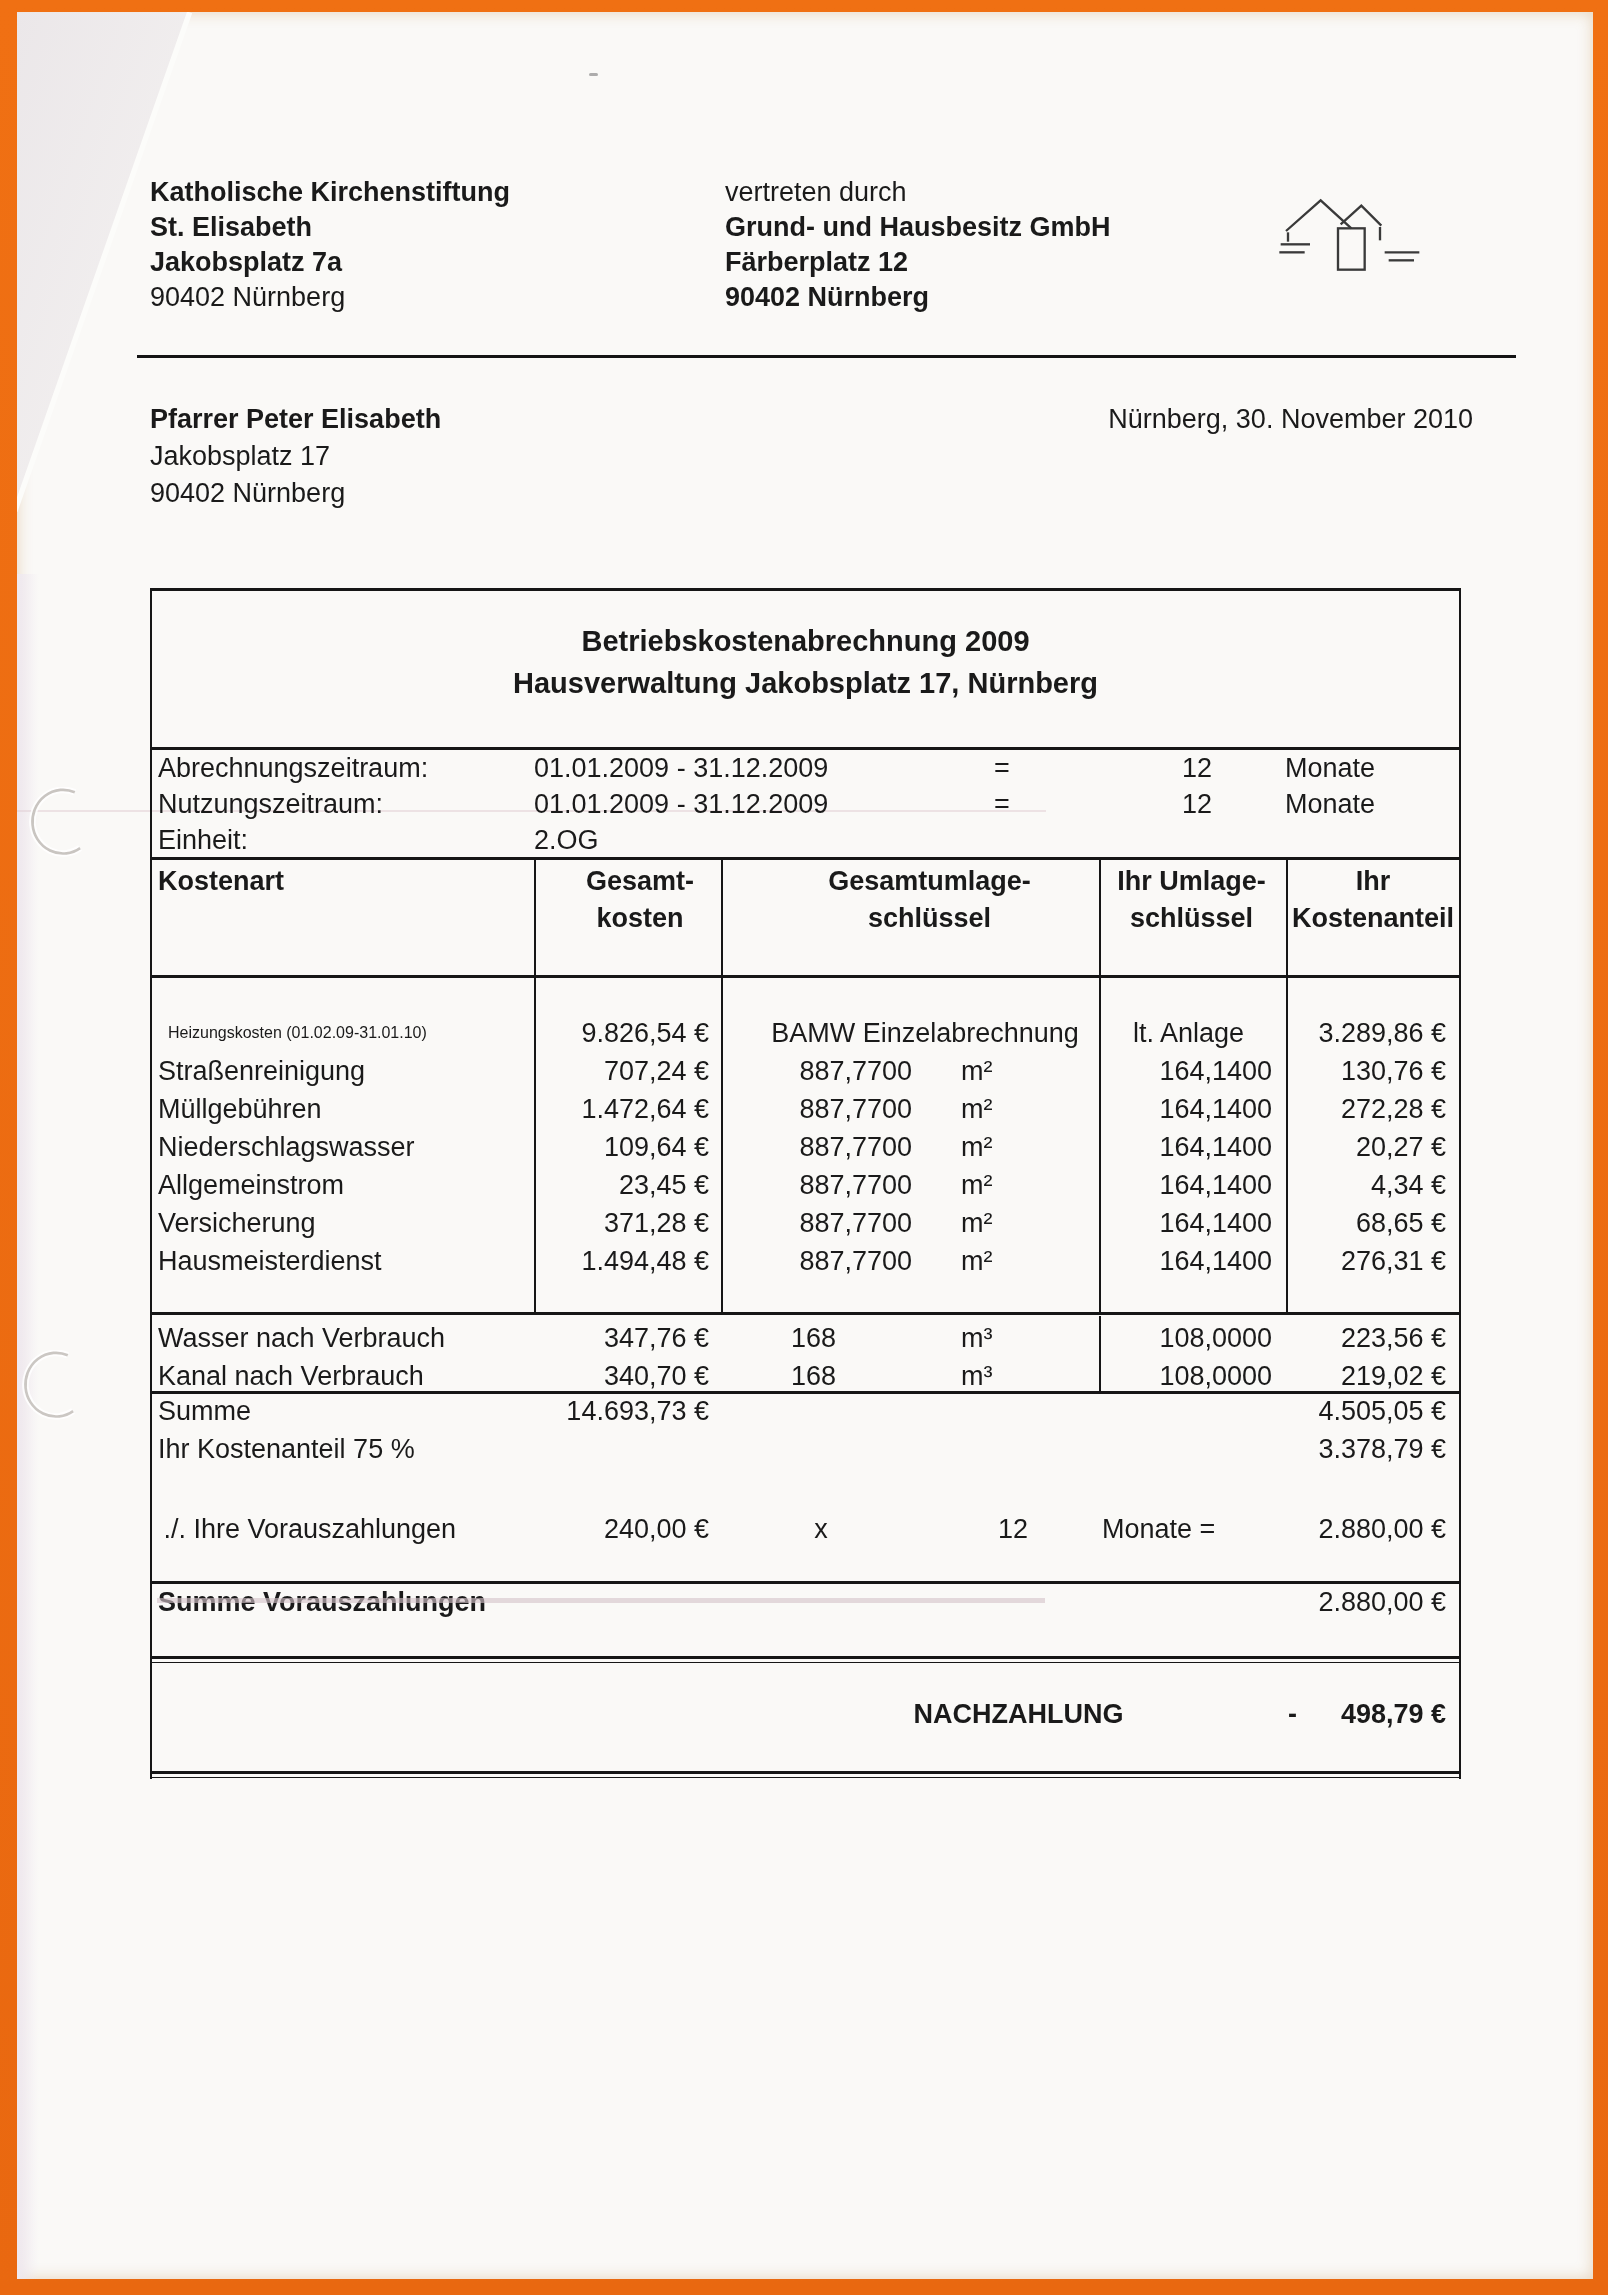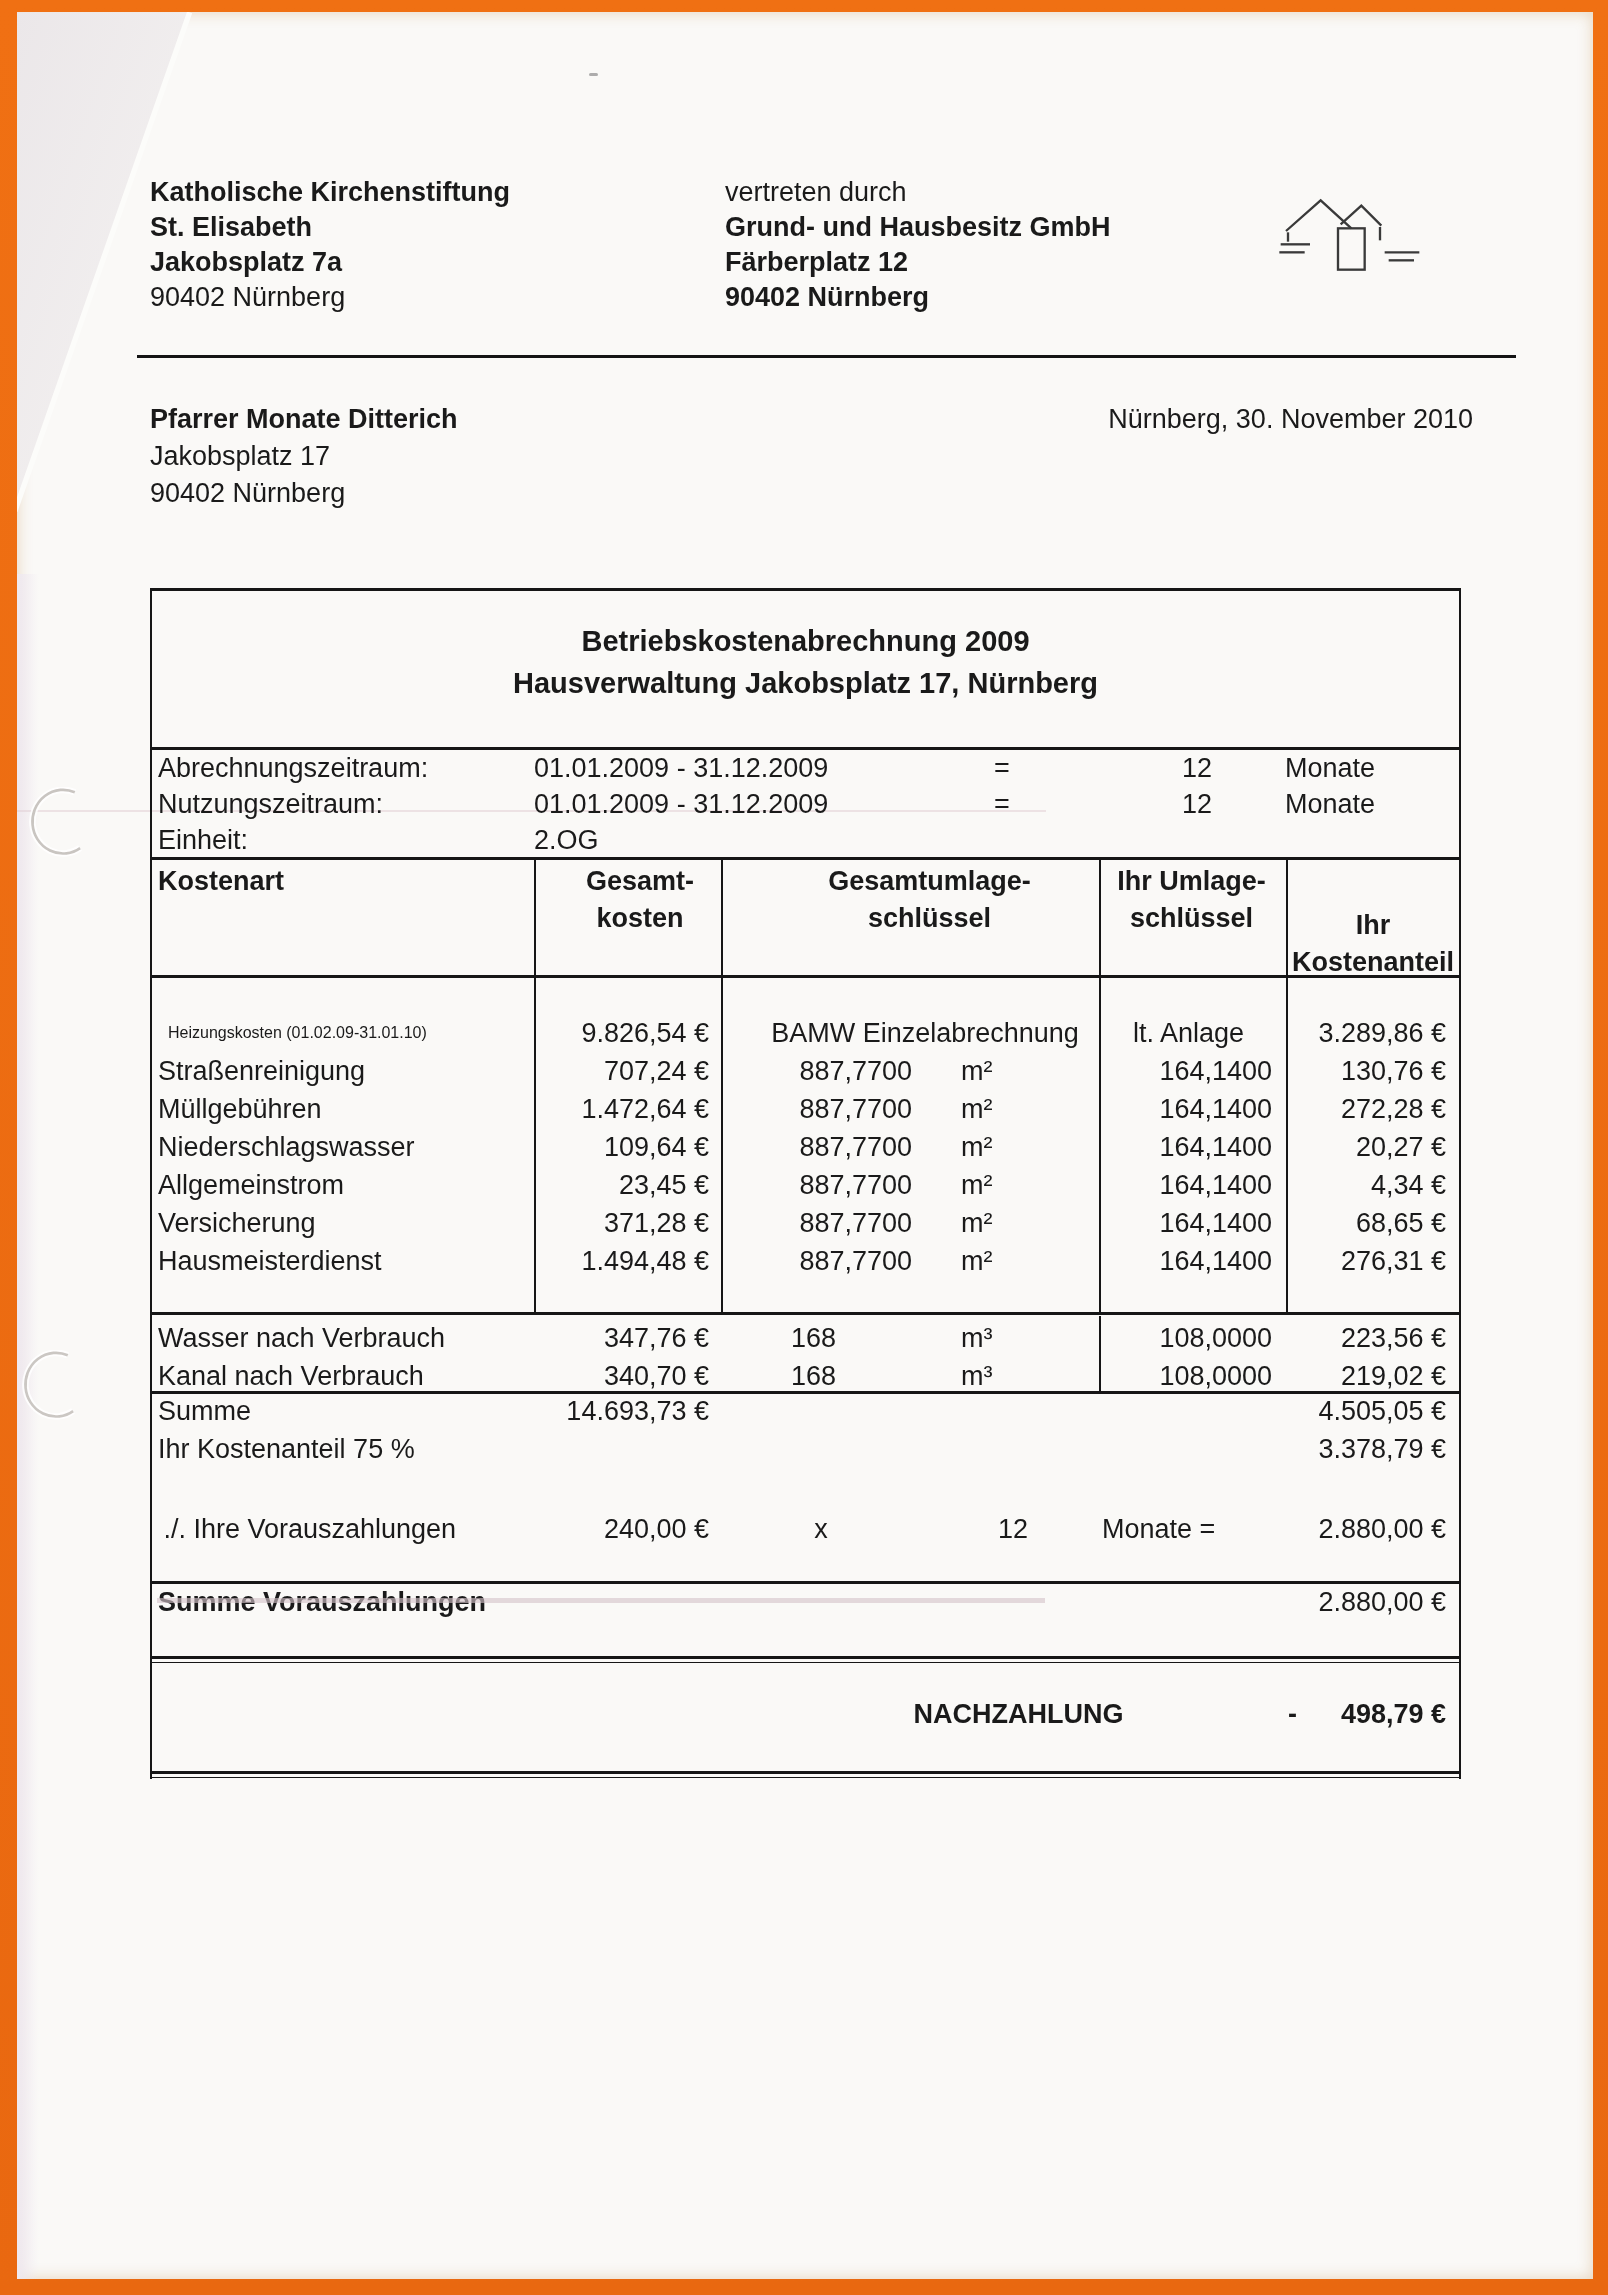--- a/index.html
+++ b/index.html
@@ -30,21 +30,21 @@
   .p-label{left:8px;}
   .p-val{left:384px;}
   .p-eq{left:844px;}
   .p-m{left:1002px;width:60px;text-align:right;}
   .p-unit{left:1135px;}
   
   .hc1{left:8px;}
   .hc2{left:384px;width:212px;text-align:center;}
   .hc3{left:571px;width:417px;text-align:center;}
   .hc4{left:948px;width:187px;text-align:center;}
-  .hc5{left:1135px;width:176px;text-align:center;margin-top:44px;}
+  .hc5{left:1135px;width:176px;text-align:center;}
   
   .pp-label{left:13.4px;}
   .pp-x{left:651px;width:40px;text-align:center;}
   .pp-12{left:821px;width:57px;text-align:right;}
   .pp-unit{left:952px;}
   
   .res-type{left:735px;width:267px;text-align:center;}
   .res-sign{left:1129px;width:27px;text-align:center;}
   
   .edge-strip{position:absolute;left:17.4px;top:574px;bottom:16px;width:21.4px;background:linear-gradient(to right,#efe9f1,rgba(250,249,247,0));}
@@ -105,21 +105,21 @@
         <line x1="2" y1="74" x2="46" y2="74"></line>
         <line x1="0" y1="86" x2="38" y2="86"></line>
         <line x1="158" y1="86" x2="210" y2="86"></line>
         <line x1="164" y1="98" x2="202" y2="98"></line>
       </g>
     </svg>
 
     <div class="abs" style="left:137px;top:355px;width:1379px;height:2.7px;background:#141414;"></div>
 
     <div class="abs t40" style="left:150px;top:401px;line-height:37px;">
-      <div class="b">Pfarrer Monate Ditterich</div>
+      <div class="b">Pfarrer Peter Elisabeth</div>
       <div>Jakobsplatz 17</div>
       <div>90402 Nürnberg</div>
     </div>
 
     <div class="abs t40" style="left:1072px;top:402px;width:401px;text-align:right;">Nürnberg, 30. November 2010</div>
 
     <div>
 
       <div class="vline" style="left:150px;top:588px;height:1191px;"></div>
       <div class="vline" style="left:1459px;top:588px;height:1191px;"></div>

